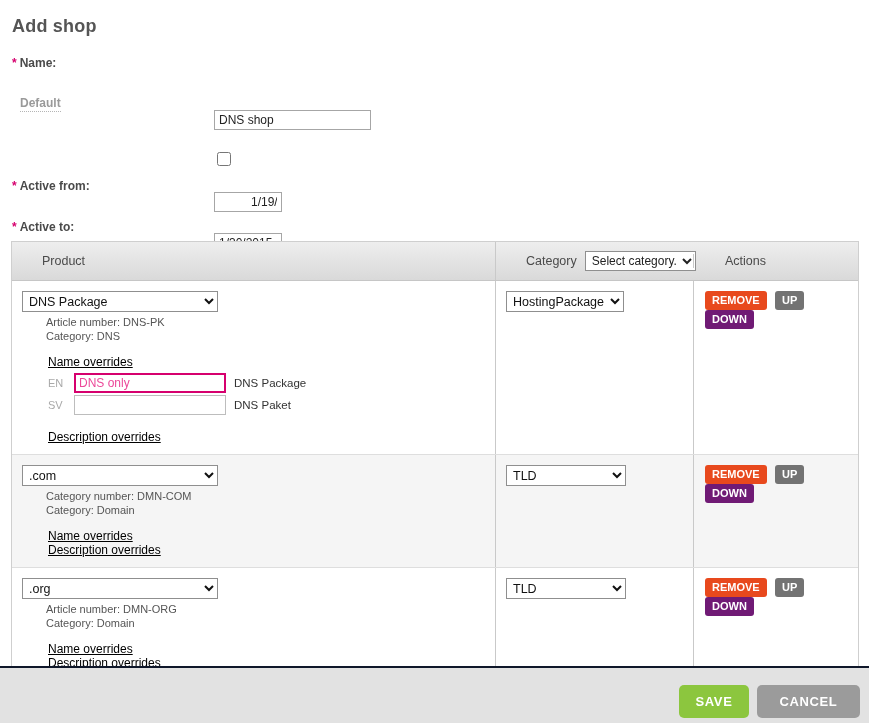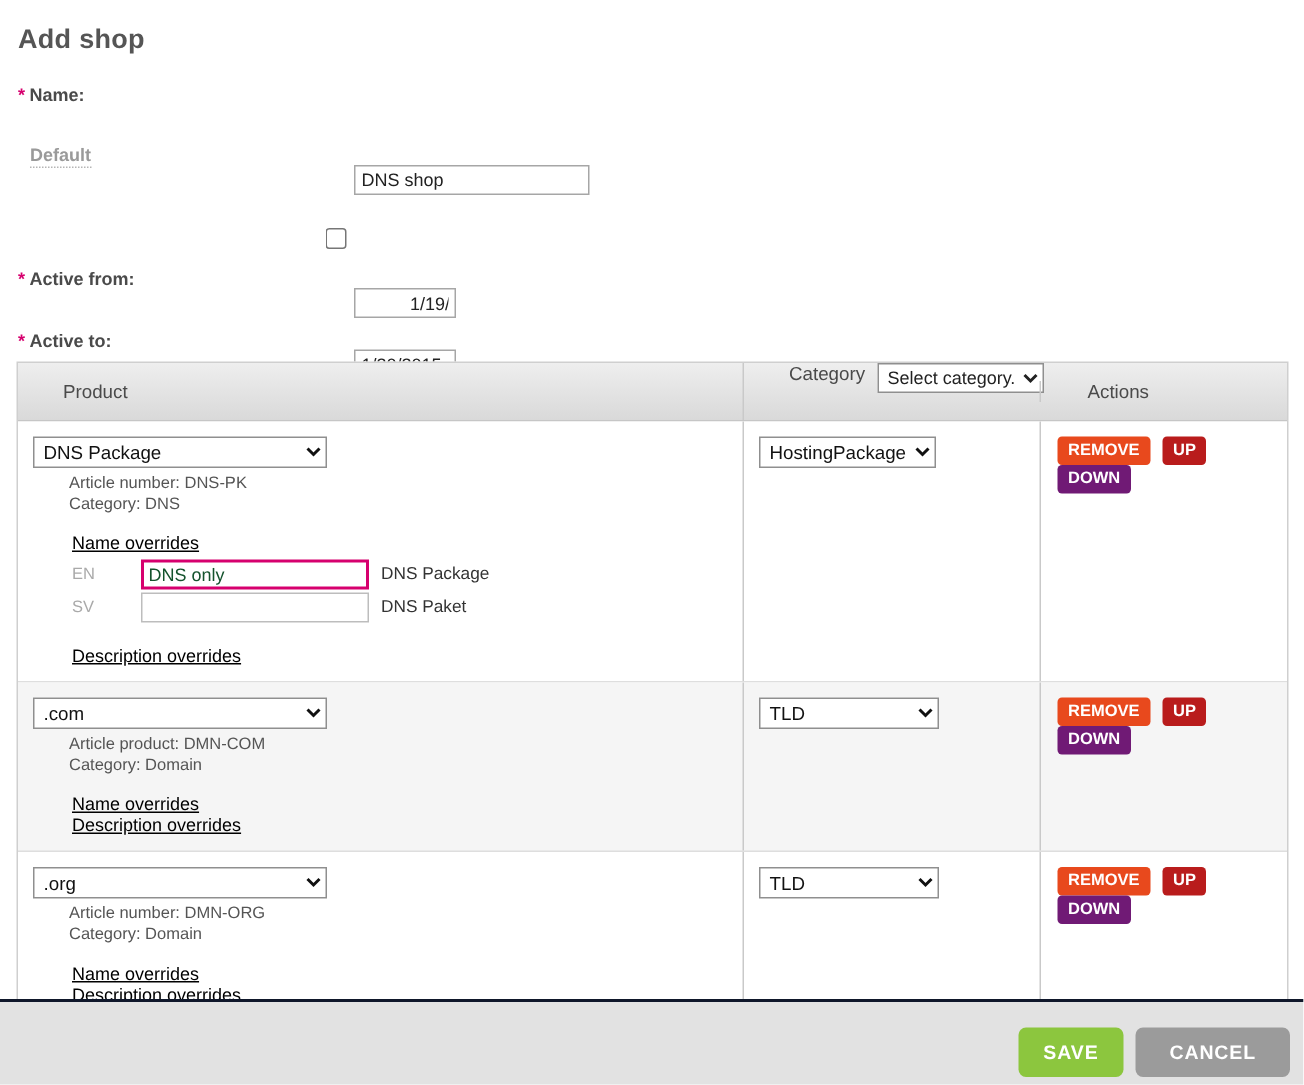--- a/index.html
+++ b/index.html
@@ -70,21 +70,20 @@
     box-sizing: border-box;
     border: 1px solid #a6a6a6;
     background: #ffffff;
     font-family: "Liberation Sans", sans-serif;
     font-size: 12px;
     color: #222222;
     padding: 2px 4px;
     height: 20px;
     line-height: 16px;
     outline: none;
-    margin-left: 22px;
   }
   #name-input   { left: 214px; top: 58px;  width: 157px; }
   #from-input   { left: 214px; top: 140px; width: 68px; padding-left: 36px; }
   #to-input     { left: 214px; top: 181px; width: 68px; }
 
   .chk {
     position: absolute;
     left: 217px;
     top: 100px;
     width: 14px;
@@ -112,21 +111,21 @@
     background: linear-gradient(#eeeeee, #d9d9d9);
     border-bottom: 1px solid #c6c6c6;
     height: 38px;
     align-items: center;
   }
   .col-product  { width: 483px; box-sizing: border-box; }
   .col-category { width: 198px; box-sizing: border-box; border-left: 1px solid #c9c9c9; }
   .col-actions  { width: 165px; box-sizing: border-box; border-left: 1px solid #c9c9c9; flex: 1; }
 
   .tbl-head .col-product  { padding-left: 10px; }
-  .tbl-head .col-category { padding-left: 10px; display: flex; gap: 8px; height: 100%; }
+  .tbl-head .col-category { padding-left: 10px; display: flex; align-items: center; gap: 8px; height: 100%; }
   .tbl-head .col-actions  { padding-left: 11px; }
   .th-text {
     font-size: 12.5px;
     font-weight: normal;
     color: #4a4a4a;
     padding-left: 20px;
   }
 
   .hdr-select {
     font-family: "Liberation Sans", sans-serif;
@@ -208,24 +207,23 @@
     font-weight: normal;
   }
   .ovr-input {
     width: 152px;
     height: 20px;
     box-sizing: border-box;
     border: 1px solid #bdbdbd;
     background: #ffffff;
     font-family: "Liberation Sans", sans-serif;
     font-size: 12px;
-    color: #14532d;
+    color: #ec4899;
     padding: 1px 3px;
     outline: none;
-    margin-left: 20px;
   }
   .ovr-input.focused {
     border: 2px solid #d6006e;
   }
   .ovr-origin {
     margin-left: 8px;
     font-size: 11.5px;
     color: #333333;
   }
   .ovr-desc { margin-top: 14px; }
@@ -238,21 +236,21 @@
     font-weight: bold;
     color: #ffffff;
     border: 0;
     border-radius: 3px;
     padding: 4px 7px;
     line-height: 11px;
     cursor: pointer;
     vertical-align: middle;
   }
   .btn-remove { background: #e8491d; margin-right: 5px; }
-  .btn-up     { background: #b91c1c; margin-right: 21px; }
+  .btn-up     { background: #737373; margin-right: 21px; }
   .btn-down   { background: #701a75; }
 
   
   .tbl-foot {
     background: #f4f4f4;
     height: 30px;
     display: flex;
     align-items: center;
     padding-left: 14px;
   }
@@ -394,21 +392,21 @@
       <button class="btn-sm btn-down">DOWN</button>
     </div>
   </div>
 
   <div class="tbl-row alt">
     <div class="cell col-product">
       <select class="prod-select">
         <option>.com</option>
       </select>
       <div class="meta">
-        <div>Article product: DMN-COM</div>
+        <div>Category number: DMN-COM</div>
         <div>Category: Domain</div>
       </div>
       <span class="lnk lnk-block ovr-head">Name overrides</span>
       <span class="lnk lnk-block">Description overrides</span>
     </div>
 
     <div class="cell col-category">
       <select class="cat-select narrow">
         <option>TLD</option>
       </select>

